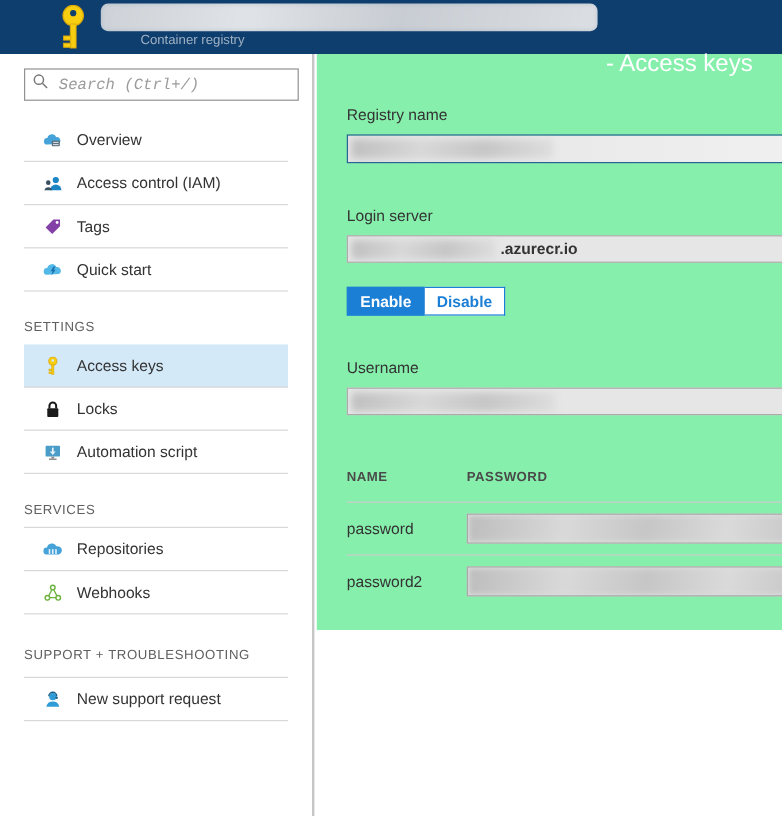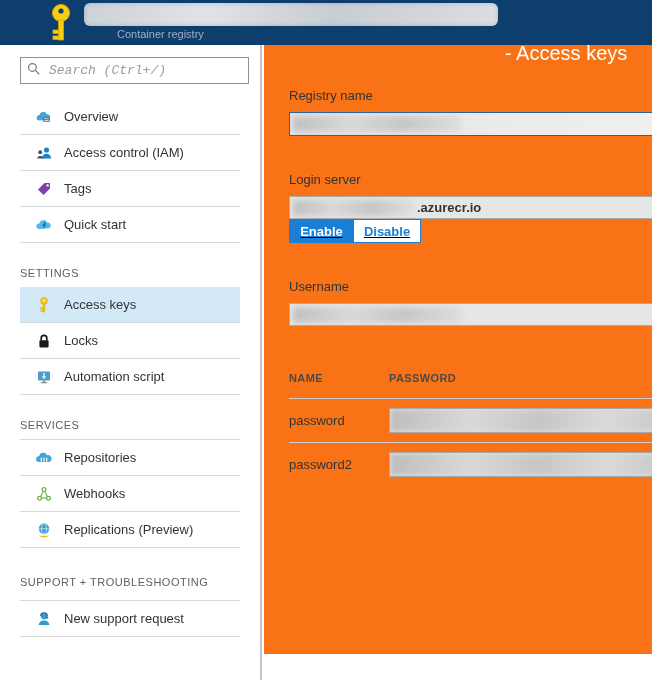--- a/index.html
+++ b/index.html
@@ -27,36 +27,36 @@
   .nav-ul{list-style:none;margin:0 0 0 20px;padding:0;width:220px;}
   .nav-ul.topline{border-top:1px solid #d8d8d8;}
   .nav-item{height:36px;display:flex;align-items:center;gap:12px;padding-left:16px;
     box-sizing:border-box;border-bottom:1px solid #d8d8d8;font-size:13px;color:#333;cursor:pointer;}
   .nav-item.selected{background:#d3e9f8;}
   .nav-item .ico{width:16px;height:16px;flex:0 0 16px;display:flex;align-items:center;justify-content:center;}
   .group-label{margin:24px 0 8px 20px;font-size:11px;color:#5f5f5f;letter-spacing:.5px;}
   .group-label.support{margin-top:28px;margin-bottom:12px;}
   .mt15{margin-top:15px;}
   
-  .content{position:absolute;left:264px;top:45px;width:388px;height:609px;background:#f97316;
+  .content{position:absolute;left:264px;top:45px;width:388px;height:480px;background:#86efac;
     box-sizing:border-box;padding:43px 0 12px 25px;}
   .fld-label{font-size:13px;color:#333;}
   .field{box-sizing:border-box;height:24px;display:flex;align-items:center;overflow:hidden;}
   .fld-registry{margin-top:9px;width:372px;border:1px solid #2a6496;
     background:linear-gradient(90deg,#e4e4e4,#f0f0f0);}
   .fld-gray{margin-top:9px;width:372px;border:1px solid #ababab;background:#e6e6e6;height:23px;}
   .suffix{font-size:13px;color:#333;margin-left:4px;white-space:nowrap;font-weight:bold;}
   .redact{filter:blur(3px);border-radius:3px;}
   .r-mid{height:16px;margin-left:3px;
     background:linear-gradient(100deg,#bfbfbf,#d8d8d8 35%,#c6c6c6 65%,#dedede);}
   .w-reg{width:168px;}
   .w-login{width:120px;}
   .w-user{width:170px;}
   .lbl-row{margin-top:36px;display:flex;align-items:center;gap:6px;text-align:right;}
-  .toggle{margin-top:0;display:inline-flex;text-decoration:underline;}
+  .toggle{margin-top:20px;display:inline-flex;}
   .toggle .seg{height:24px;line-height:24px;text-align:center;font-size:13px;font-weight:bold;
     box-sizing:border-box;cursor:pointer;}
   .toggle .on{width:65px;background:#1b7fd6;color:#fff;border:1px solid #1b7fd6;}
   .toggle .off{width:67px;background:#fff;color:#1b7fd6;border:1px solid #1b7fd6;border-left:none;}
   
   .tbl{margin-top:46px;width:372px;}
   .tbl-head{display:flex;font-size:11px;font-weight:bold;color:#4a4a4a;letter-spacing:.4px;padding-bottom:14px;}
   .col-name{width:100px;flex:0 0 100px;}
   .tbl-row{display:flex;align-items:center;height:43px;border-top:1px solid #cccccc;}
   .row-name{font-size:13px;color:#333;width:100px;flex:0 0 100px;}
@@ -195,32 +195,20 @@
         <svg width="16" height="16" viewBox="0 0 16 16">
           <line x1="8" y1="4" x2="3.8" y2="12" stroke="#6db33f" stroke-width="1.1"></line>
           <line x1="8" y1="4" x2="12.2" y2="12" stroke="#6db33f" stroke-width="1.1"></line>
           <line x1="3.8" y1="12" x2="12.2" y2="12" stroke="#6db33f" stroke-width="1.1"></line>
           <circle cx="8" cy="3.6" r="1.9" fill="#fff" stroke="#6db33f" stroke-width="1.2"></circle>
           <circle cx="3.5" cy="12.2" r="1.9" fill="#fff" stroke="#6db33f" stroke-width="1.2"></circle>
           <circle cx="12.5" cy="12.2" r="1.9" fill="#fff" stroke="#6db33f" stroke-width="1.2"></circle>
         </svg>
       </span>
       <span>Webhooks</span>
-    </li>
-    <li class="nav-item">
-      <span class="ico">
-        <svg width="16" height="16" viewBox="0 0 16 16">
-          <path d="M2.8,13.8 a6.5,4 0 0 0 10.4,0 z" fill="#e8c31c"></path>
-          <circle cx="8" cy="6.8" r="5.2" fill="#3f9bd8"></circle>
-          <ellipse cx="8" cy="6.8" rx="2.4" ry="5.2" fill="none" stroke="#bfe3f7" stroke-width="0.9"></ellipse>
-          <line x1="2.8" y1="6.8" x2="13.2" y2="6.8" stroke="#bfe3f7" stroke-width="0.9"></line>
-          <path d="M4.5,3.2 a5.2,5.2 0 0 1 7,0" fill="none" stroke="#8fd0a0" stroke-width="1.4"></path>
-        </svg>
-      </span>
-      <span>Replications (Preview)</span>
     </li>
   </ul>
 
   <div class="group-label support">SUPPORT + TROUBLESHOOTING</div>
   <ul class="nav-ul topline">
     <li class="nav-item">
       <span class="ico">
         <svg width="16" height="16" viewBox="0 0 16 16">
           <circle cx="8" cy="5.6" r="3" fill="#2f9cd8"></circle>
           <path d="M2.6,14 a5.5,5.5 0 0 1 10.8,0 z" fill="#2f9cd8"></path>

